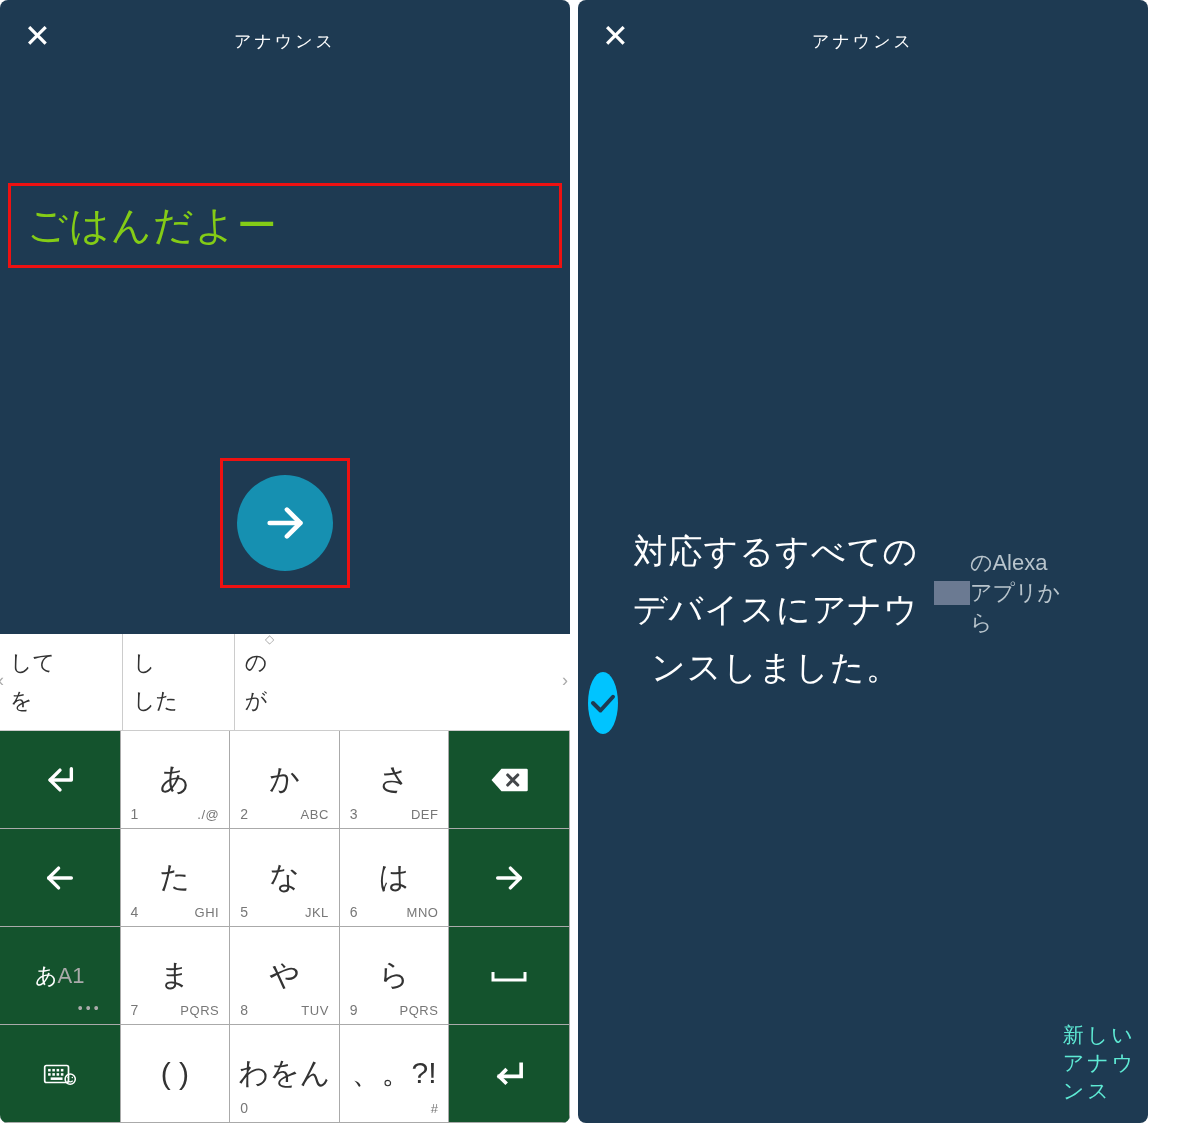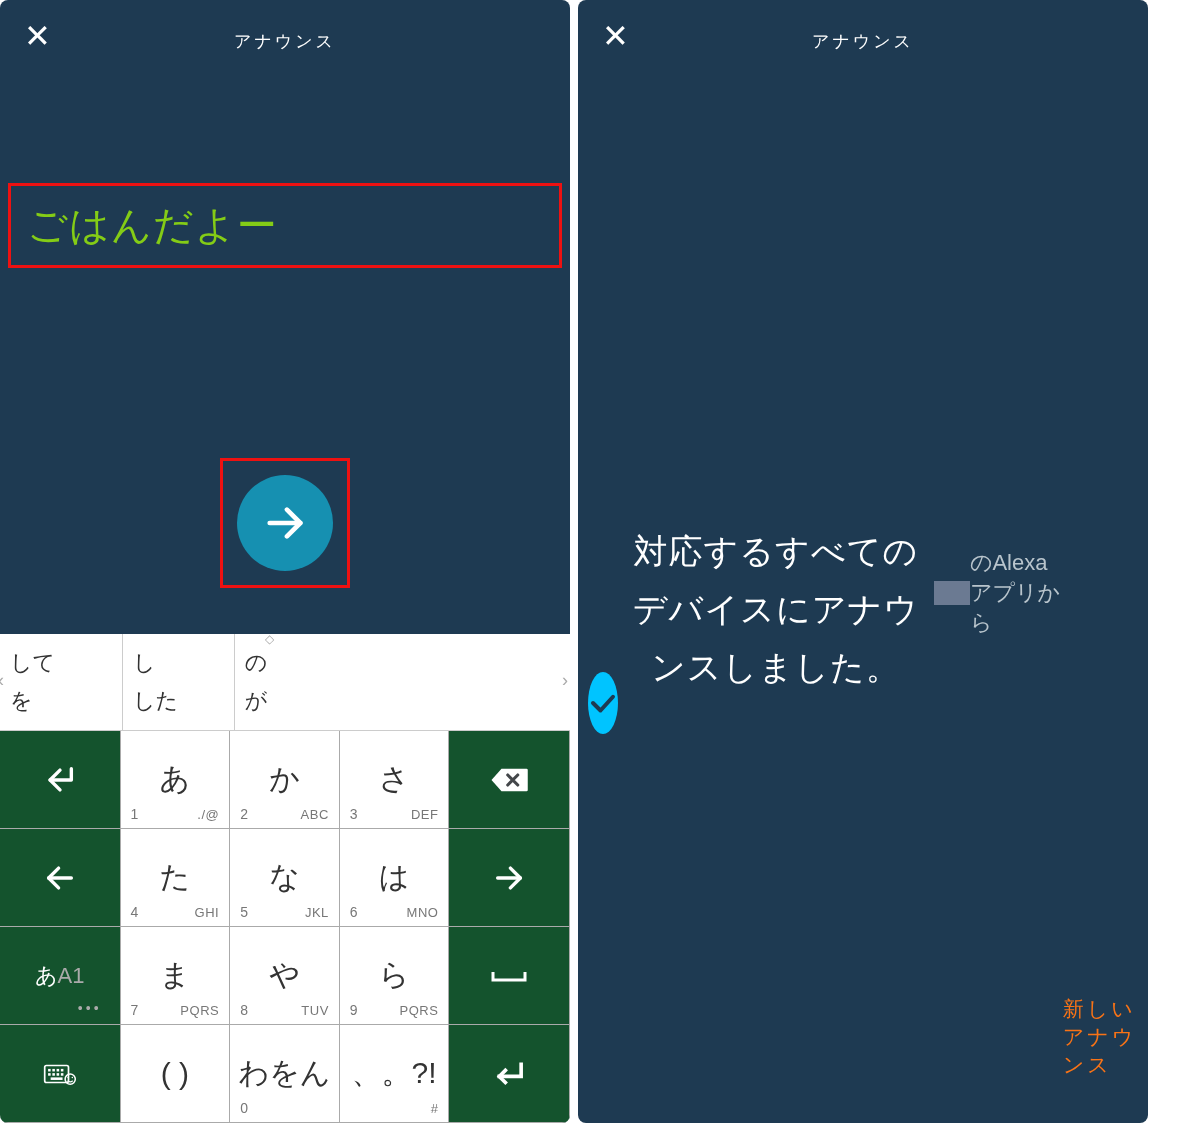--- a/index.html
+++ b/index.html
@@ -185,22 +185,22 @@
       gap: 0;
     }
     .redact {
       display: inline-block;
       width: 74px;
       height: 24px;
       background: #6b7a92;
     }
     .new-ann {
       margin-top: auto;
-      margin-bottom: 44px;
-      color: #f97316;
+      margin-bottom: 18px;
+      color: #5eead4;
       font-size: 21px;
       letter-spacing: 3px;
       cursor: pointer;
     }
   </style>
 </head>
 <body>
 
 <div class="screen">
   <div class="header">

